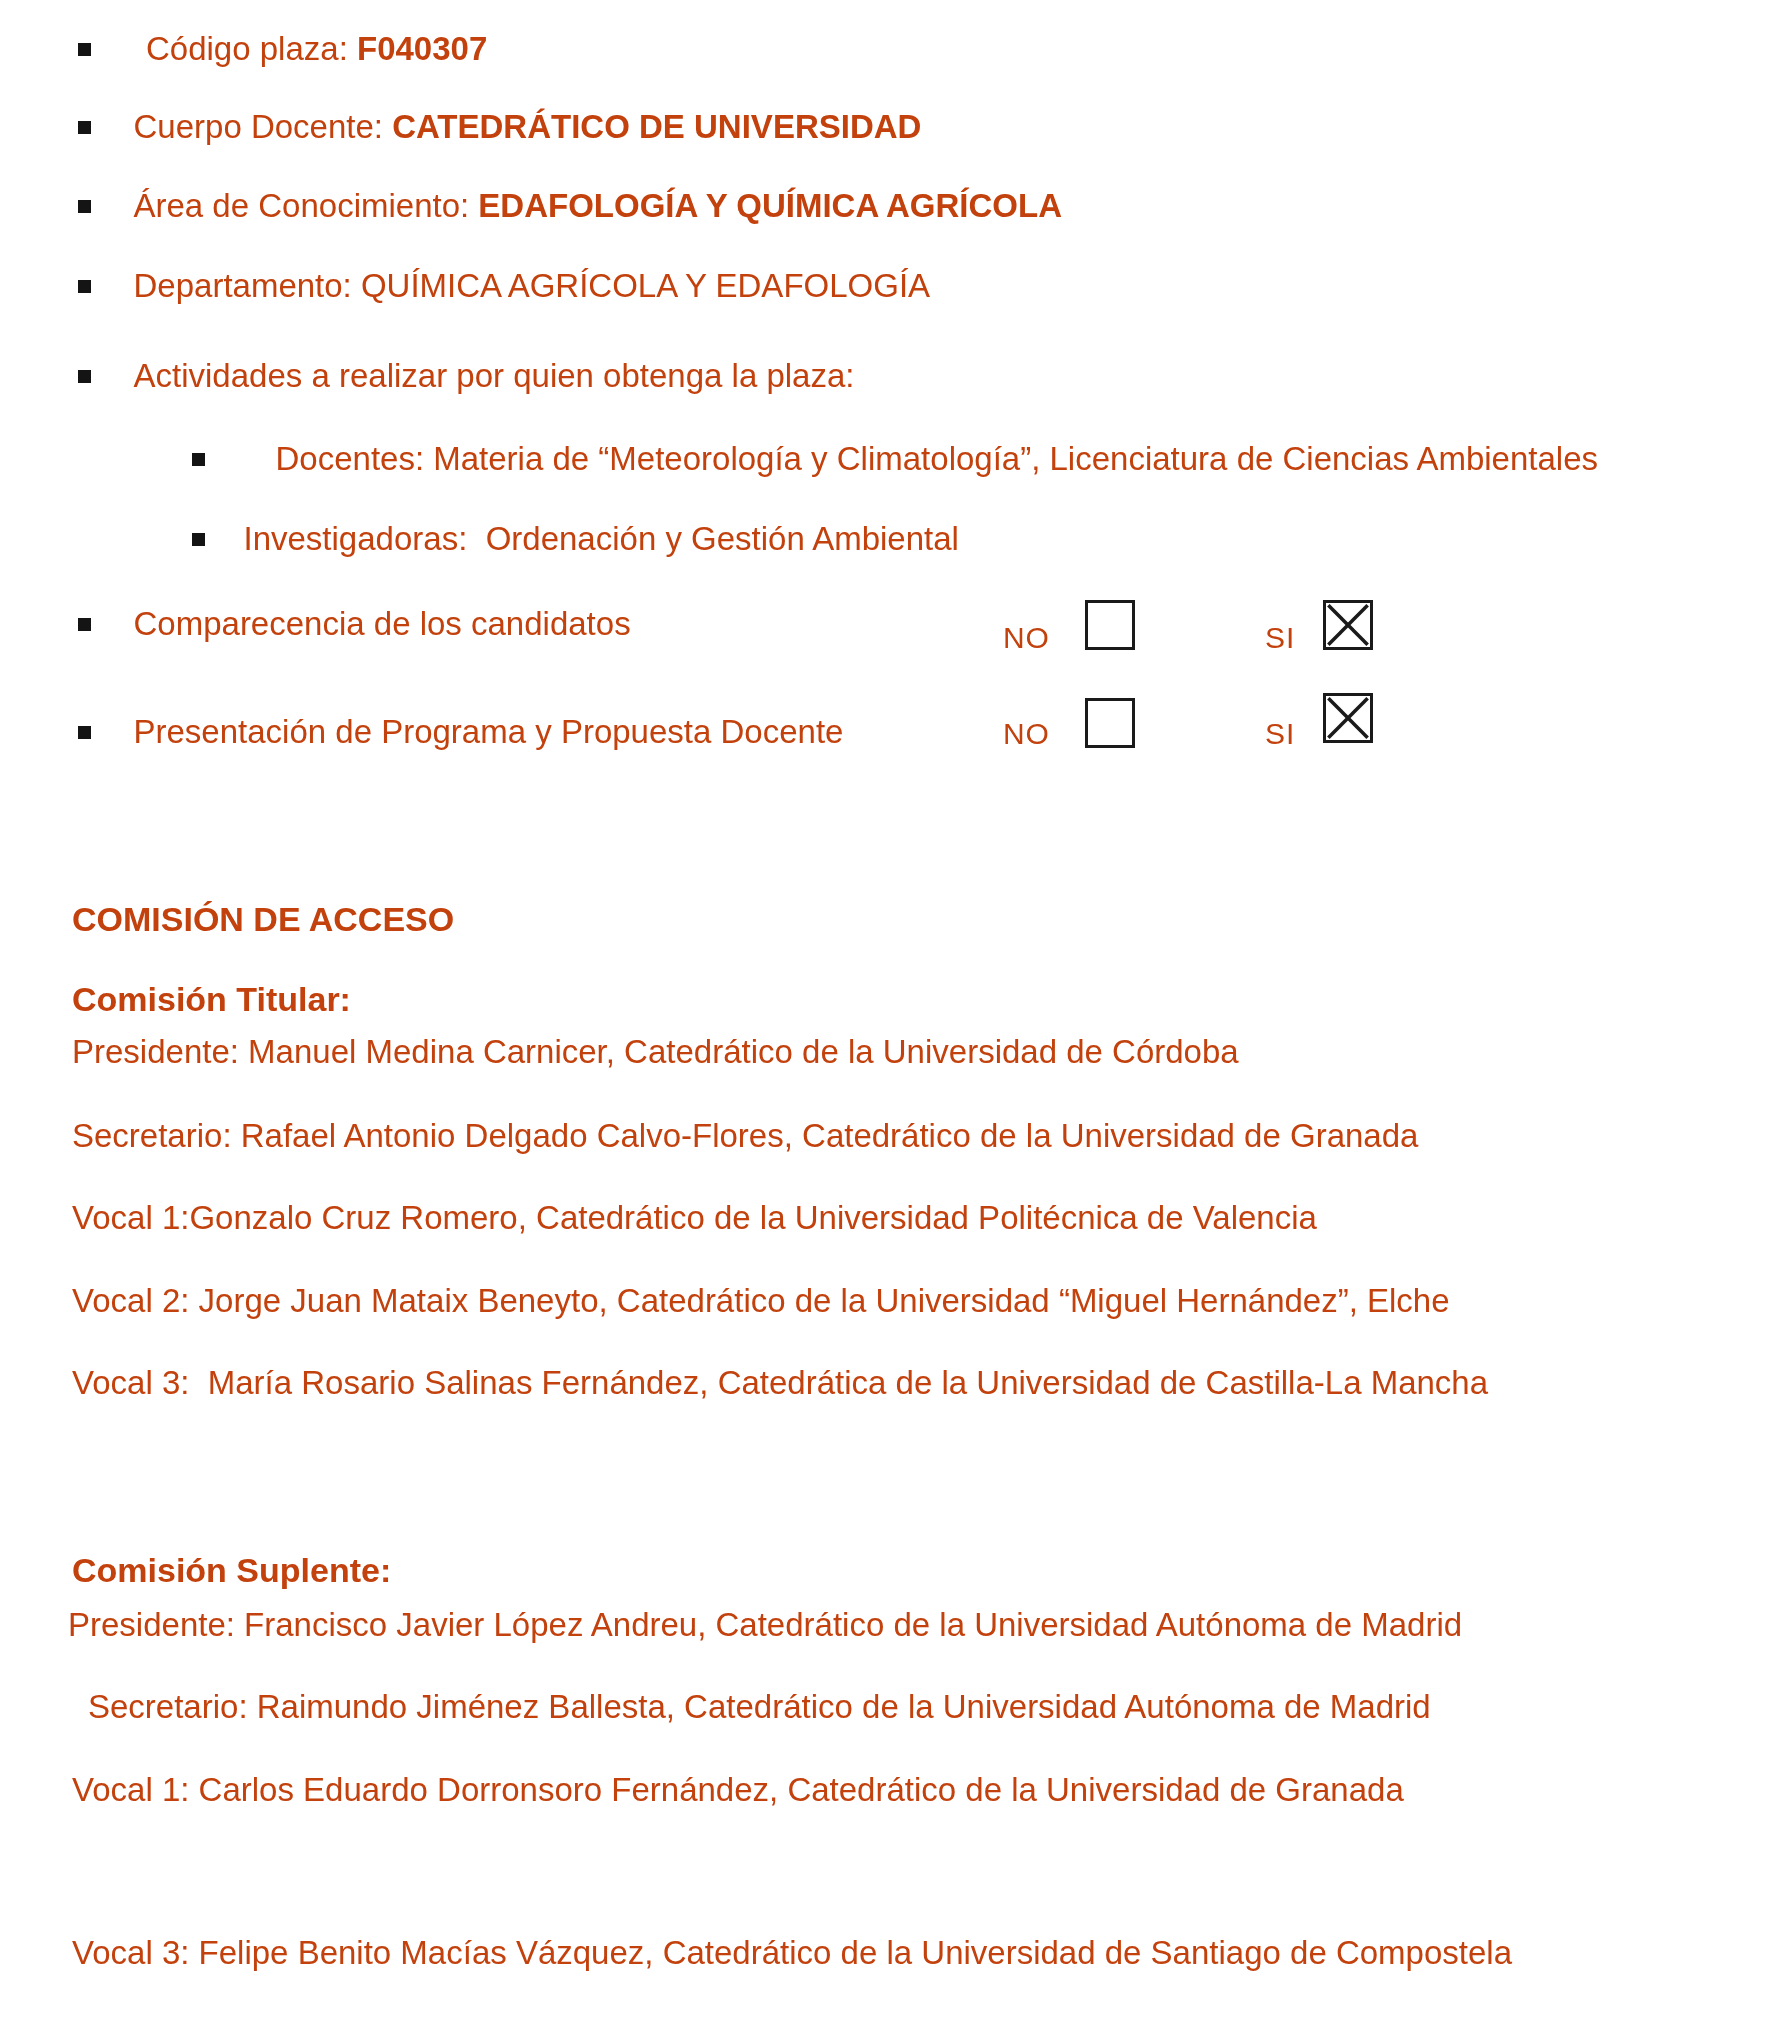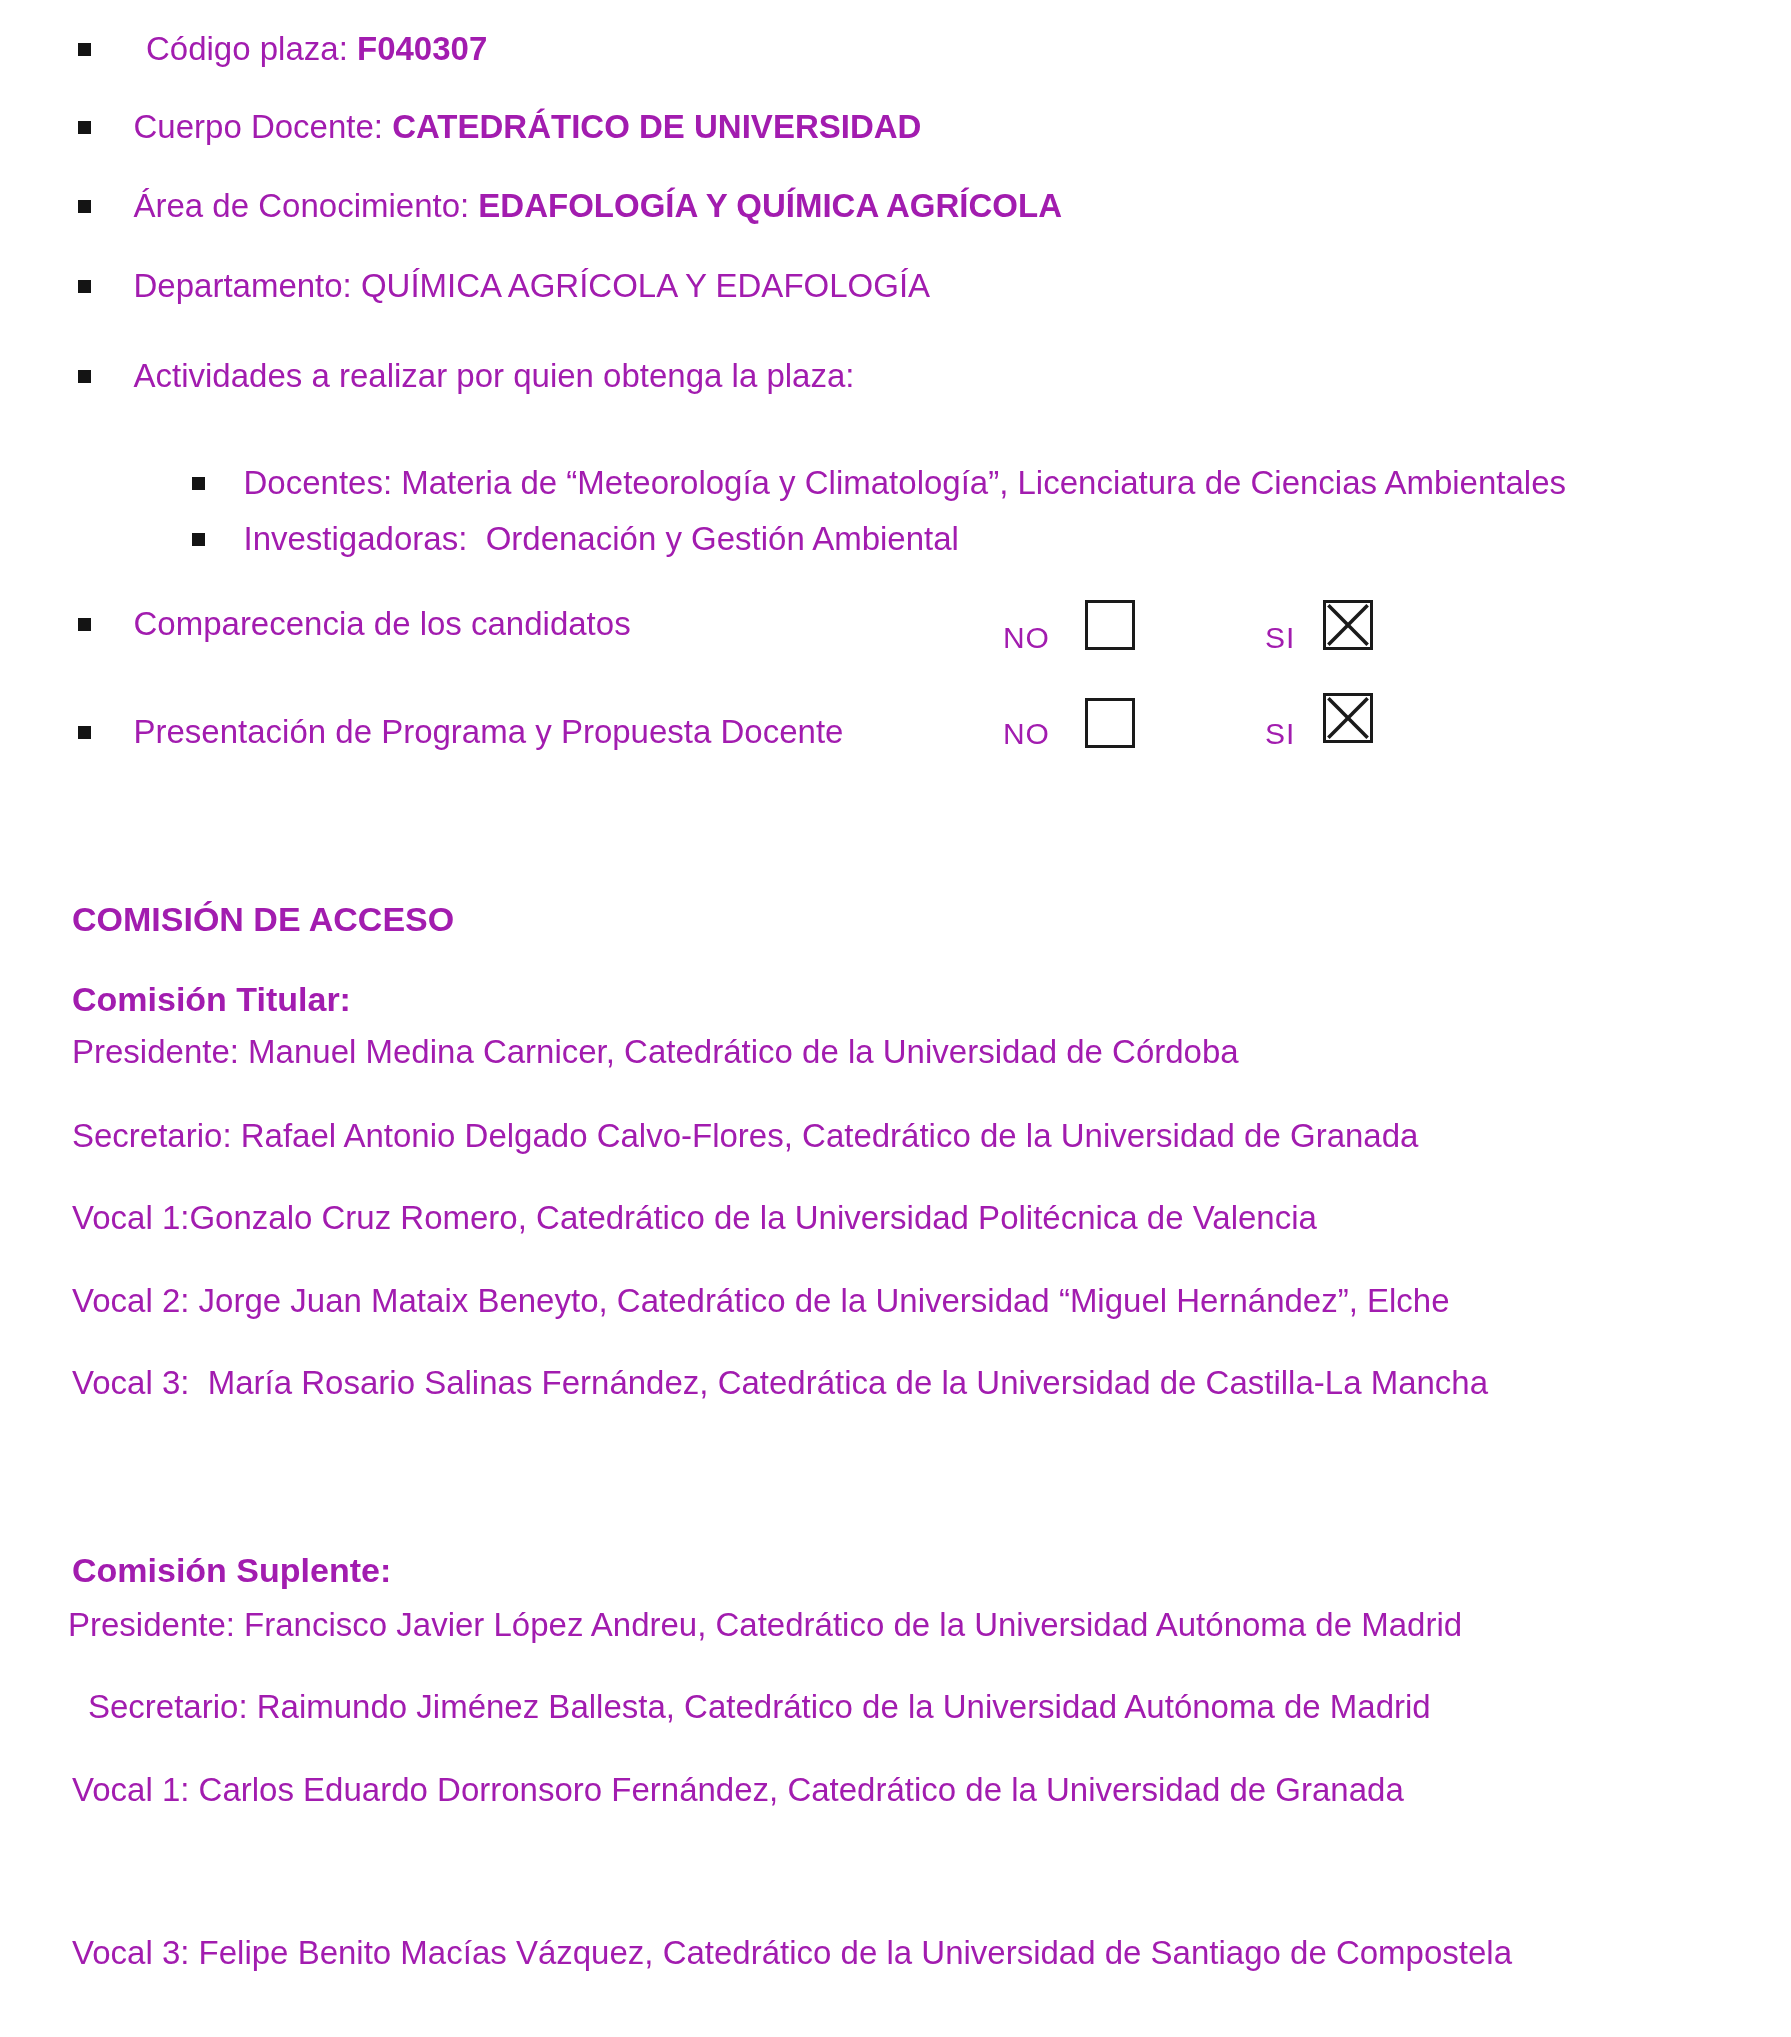--- a/index.html
+++ b/index.html
@@ -7,21 +7,21 @@
     padding: 0;
     background: #ffffff;
   }
   .page {
     position: relative;
     width: 1791px;
     height: 2037px;
     background: #ffffff;
     font-family: "Liberation Sans", sans-serif;
     font-size: 33px;
-    color: #a21caf;
+    color: #c2410c;
     overflow: hidden;
   }
   .line {
     position: absolute;
     white-space: pre-wrap;
     line-height: 1.2;
   }
   .bullet-line {
     display: flex;
     align-items: center;
@@ -88,21 +88,21 @@
   <div class="line bullet-line" style="left:78px; top:266px;">
     <span class="bullet"></span>
     <span><span>Departamento: QUÍMICA AGRÍCOLA Y EDAFOLOGÍA</span><span class="bold"></span></span>
   </div>
 
   <div class="line bullet-line" style="left:78px; top:356px;">
     <span class="bullet"></span>
     <span><span>Actividades a realizar por quien obtenga la plaza:</span><span class="bold"></span></span>
   </div>
 
-  <div class="line bullet-line sub" style="left:192px; top:463px;">
+  <div class="line bullet-line sub" style="left:192px; top:439px;gap:32px;">
     <span class="bullet"></span>
     <span>Docentes: Materia de “Meteorología y Climatología”, Licenciatura de Ciencias Ambientales</span>
   </div>
 
   <div class="line bullet-line sub" style="left:192px; top:519px;">
     <span class="bullet"></span>
     <span>Investigadoras:  Ordenación y Gestión Ambiental</span>
   </div>
 
   <div class="line bullet-line" style="left:78px; top:604px;">

